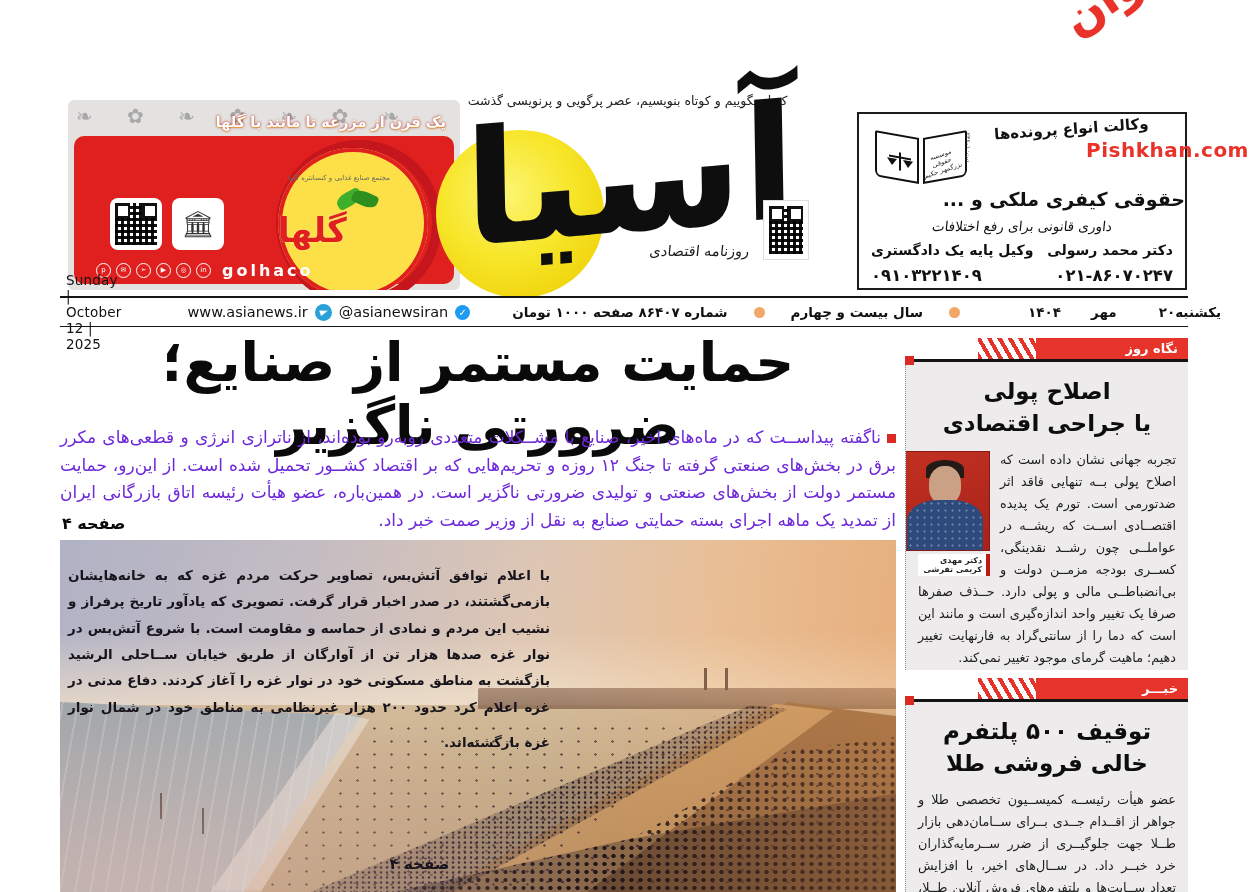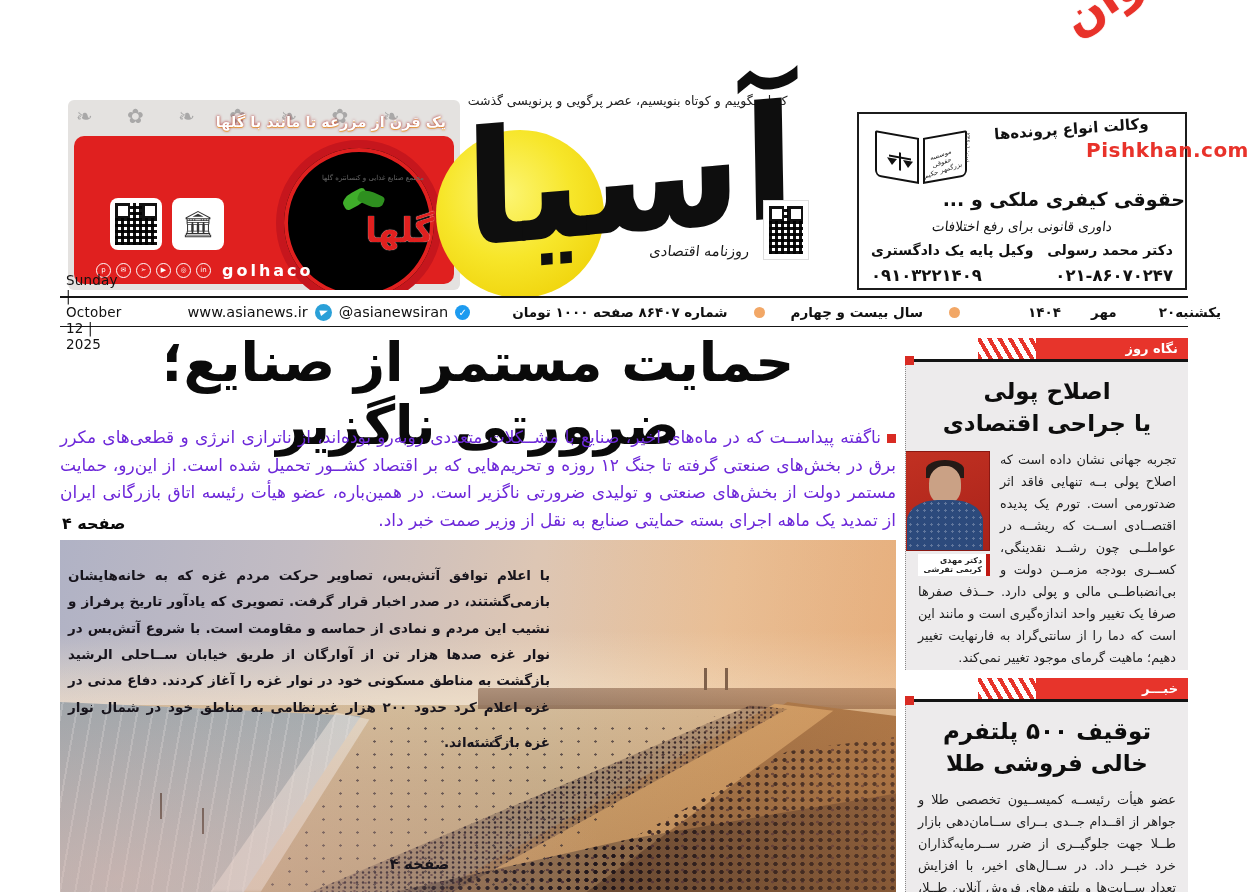--- a/index.html
+++ b/index.html
@@ -7,21 +7,21 @@
   #page { position:relative; width:1250px; height:892px; background:#fff; overflow:hidden; margin:0 auto; }
   .abs { position:absolute; }
   .rtl { direction:rtl; }
 
   
   .golha { left:68px; top:100px; width:392px; height:190px; background:#e4e2e0; border-radius:6px; overflow:hidden; }
   .golha-herbs { position:absolute; inset:0; color:#9a9a9a; font-size:20px; letter-spacing:14px; padding:4px 8px; opacity:.8; }
   .golha-red { position:absolute; left:6px; right:6px; top:36px; bottom:6px; background:#e0201f; border-radius:10px; }
   .golha-slogan { position:absolute; right:14px; top:14px; color:#fff; font-weight:bold; font-size:14.5px; direction:rtl; text-shadow:0 0 3px #a30f0f, 0 1px 0 #ffd95e; }
   .golha-ring { position:absolute; right:18px; top:40px; width:166px; height:166px; border-radius:50%; border:10px solid #c6161d; }
-  .golha-circle { position:absolute; right:26px; top:48px; width:150px; height:150px; border-radius:50%; background:#000000; box-shadow:0 0 0 4px #e0201f inset; text-align:right; }
+  .golha-circle { position:absolute; right:32px; top:48px; width:150px; height:150px; border-radius:50%; background:#fde047; box-shadow:0 0 0 4px #e0201f inset; text-align:left; }
   .golha-sub { position:absolute; top:26px; left:10px; right:10px; font-size:7px; color:#666; direction:rtl; }
   .leaf { position:absolute; width:26px; height:14px; background:#3fae2a; border-radius:50% 4px 50% 4px; top:44px; left:58px; transform:rotate(-28deg); }
   .leaf.l2 { background:#2e8f1f; left:74px; transform:rotate(24deg); }
   .golha-brand { position:absolute; top:62px; left:0; right:0; color:#e0201f; font-weight:bold; font-size:34px; text-shadow:0 0 1px #fff; }
   .golha-qr, .golha-unesco { position:absolute; bottom:40px; width:52px; height:52px; background:#fff; border-radius:8px; }
   .golha-qr { left:42px; }
   .golha-unesco { left:104px; color:#333; font-size:26px; text-align:center; line-height:52px; }
   .qr-pat { position:absolute; inset:5px; background-image:repeating-linear-gradient(0deg,#111 0 3px,transparent 3px 6px),repeating-linear-gradient(90deg,#111 0 3px,transparent 3px 6px); background-blend-mode:multiply; }
   .qr-pat::before, .qr-pat::after { content:""; position:absolute; width:11px; height:11px; border:2.5px solid #111; background:#fff; top:0; left:0; box-shadow:2px 2px 0 -1px #111 inset; }
   .qr-pat::after { left:auto; right:0; }

